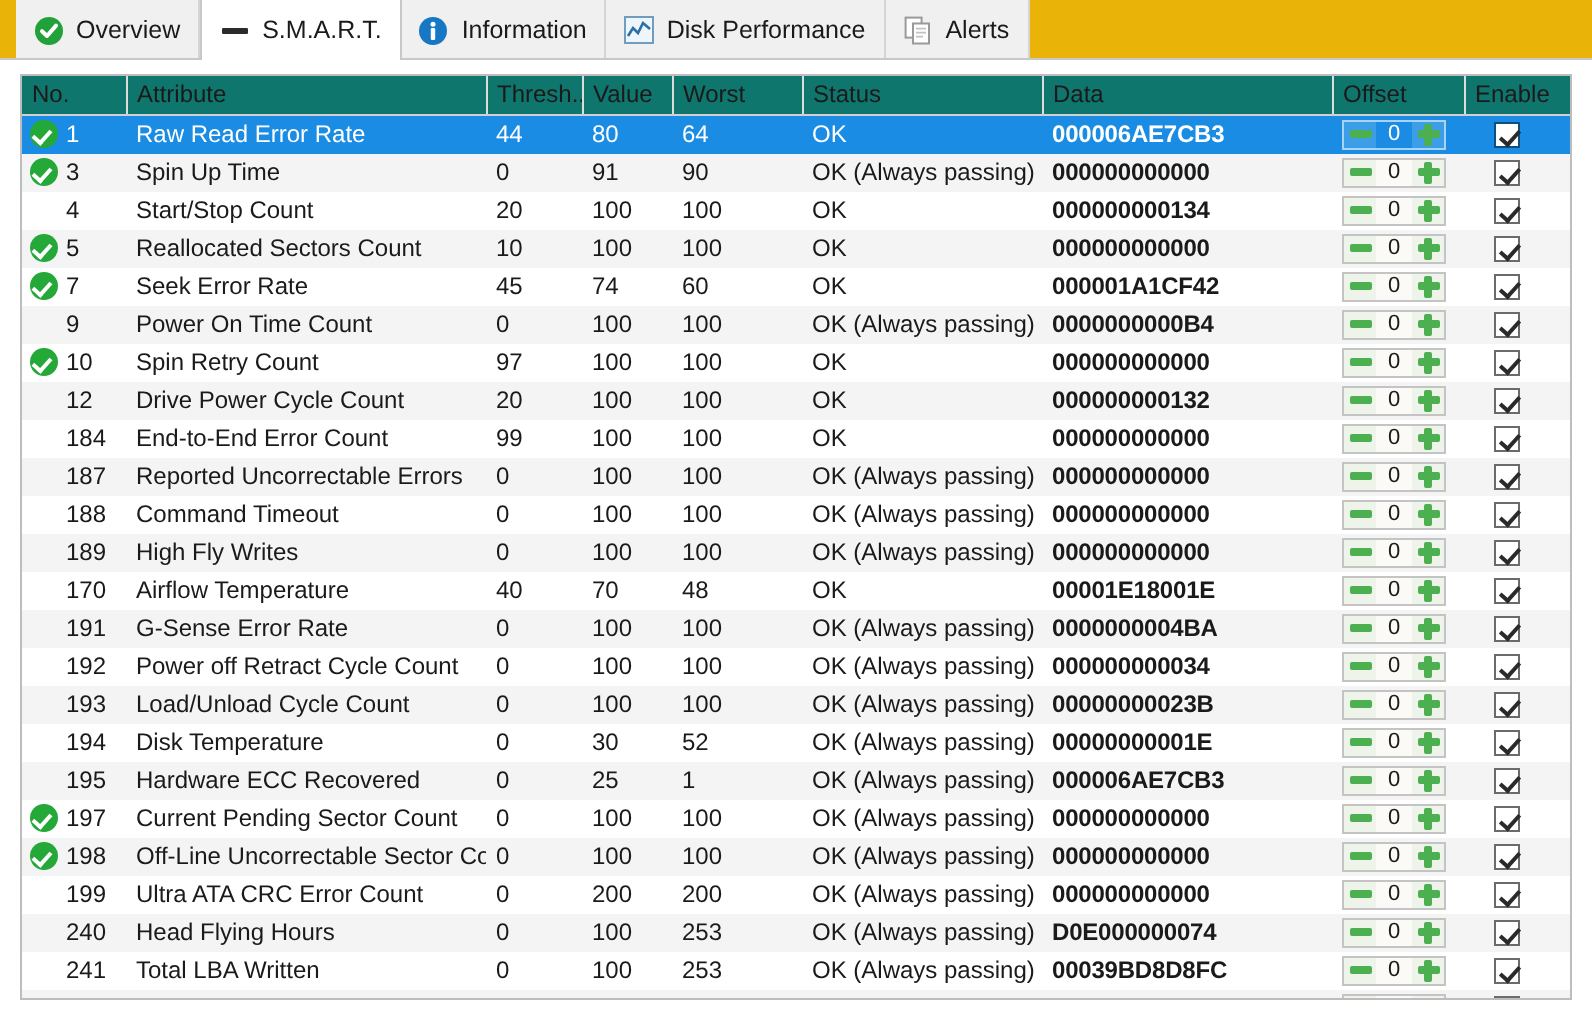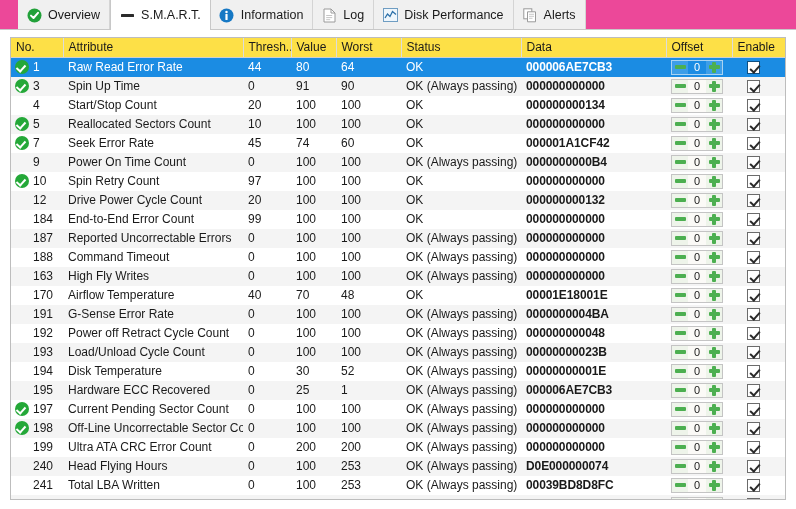--- a/index.html
+++ b/index.html
@@ -13,24 +13,24 @@
   #app {
     position: relative;
     width: 796px; height: 509px;
     background: #ffffff;
   }
 
   
   .tabbar {
     position: relative;
     height: 30px;
-    background: #ec4899;
+    background: #eab308;
     display: flex;
     align-items: stretch;
-    padding-left: 18px;
+    padding-left: 8px;
   }
   .tabbar::after {
     content: "";
     position: absolute;
     left: 0; right: 0; bottom: 0;
     height: 1px;
     background: #c8c8c8;
   }
   .tab {
     display: flex;
@@ -77,21 +77,21 @@
     background: #ffffff;
     overflow: hidden;
   }
   table.grid {
     border-collapse: collapse;
     width: 100%;
     table-layout: fixed;
     font-size: 12px;
   }
   table.grid thead th {
-    background: #fde047;
+    background: #0f766e;
     border-bottom: 1px solid #d0d0d0;
     border-right: 1px solid #dcdcdc;
     font-weight: normal;
     font-size: 12px;
     color: #1a1a1a;
     text-align: left;
     height: 19px;
     padding: 0 0 0 5px;
     vertical-align: middle;
     white-space: nowrap;
@@ -253,30 +253,20 @@
           <svg width="15" height="15" viewBox="0 0 15 15">
             <circle cx="7.5" cy="7.5" r="7" fill="#1678c4"></circle>
             <circle cx="7.5" cy="4.1" r="1.25" fill="#fff"></circle>
             <rect x="6.4" y="6" width="2.2" height="6" rx="0.6" fill="#fff"></rect>
           </svg>
         </span>
         <span>Information</span>
       </div>
       <div class="tab">
         <span class="ticon">
-          <svg width="13" height="15" viewBox="0 0 13 15">
-            <path d="M1 1 h7 l4 4 v9 h-11 z" fill="#fff" stroke="#9a9a9a" stroke-width="1"></path>
-            <path d="M8 1 v4 h4" fill="none" stroke="#9a9a9a" stroke-width="1"></path>
-            <path d="M3.2 7.5h6M3.2 9.6h6M3.2 11.7h4" stroke="#bfbfbf" stroke-width="0.9"></path>
-          </svg>
-        </span>
-        <span>Log</span>
-      </div>
-      <div class="tab">
-        <span class="ticon">
           <svg width="15" height="14" viewBox="0 0 15 14">
             <rect x="0.5" y="0.5" width="14" height="13" fill="#eef6fc" stroke="#6f9dc2" stroke-width="1"></rect>
             <polyline points="2,10 4.5,6 7,8.5 9.5,3.5 13,6.5" fill="none" stroke="#2a6fa8" stroke-width="1.3"></polyline>
           </svg>
         </span>
         <span>Disk Performance</span>
       </div>
       <div class="tab">
         <span class="ticon">
           <svg width="14" height="15" viewBox="0 0 14 15">
@@ -642,21 +632,21 @@
             <td class="c-enable">
               <span class="cbwrap">
                 <span class="cbox"></span>
               </span>
             </td>
           </tr>
           <tr class="even">
             <td class="c-no">
               <div class="nocell">
                 <span class="flagslot"></span>
-                <span class="nonum">163</span>
+                <span class="nonum">189</span>
               </div>
             </td>
             <td class="c-attr">High Fly Writes</td>
             <td class="c-thresh">0</td>
             <td class="c-value">100</td>
             <td class="c-worst">100</td>
             <td class="c-status">OK (Always passing)</td>
             <td class="c-data">000000000000</td>
             <td class="c-offset">
               <div class="stepper">
@@ -740,21 +730,21 @@
               <div class="nocell">
                 <span class="flagslot"></span>
                 <span class="nonum">192</span>
               </div>
             </td>
             <td class="c-attr">Power off Retract Cycle Count</td>
             <td class="c-thresh">0</td>
             <td class="c-value">100</td>
             <td class="c-worst">100</td>
             <td class="c-status">OK (Always passing)</td>
-            <td class="c-data">000000000048</td>
+            <td class="c-data">000000000034</td>
             <td class="c-offset">
               <div class="stepper">
                 <span class="stp-minus">
                   <span class="minus-glyph"></span>
                 </span>
                 <span class="stp-val">0</span>
                 <span class="stp-plus">
                   <span class="plus-glyph"></span>
                 </span>
               </div>

